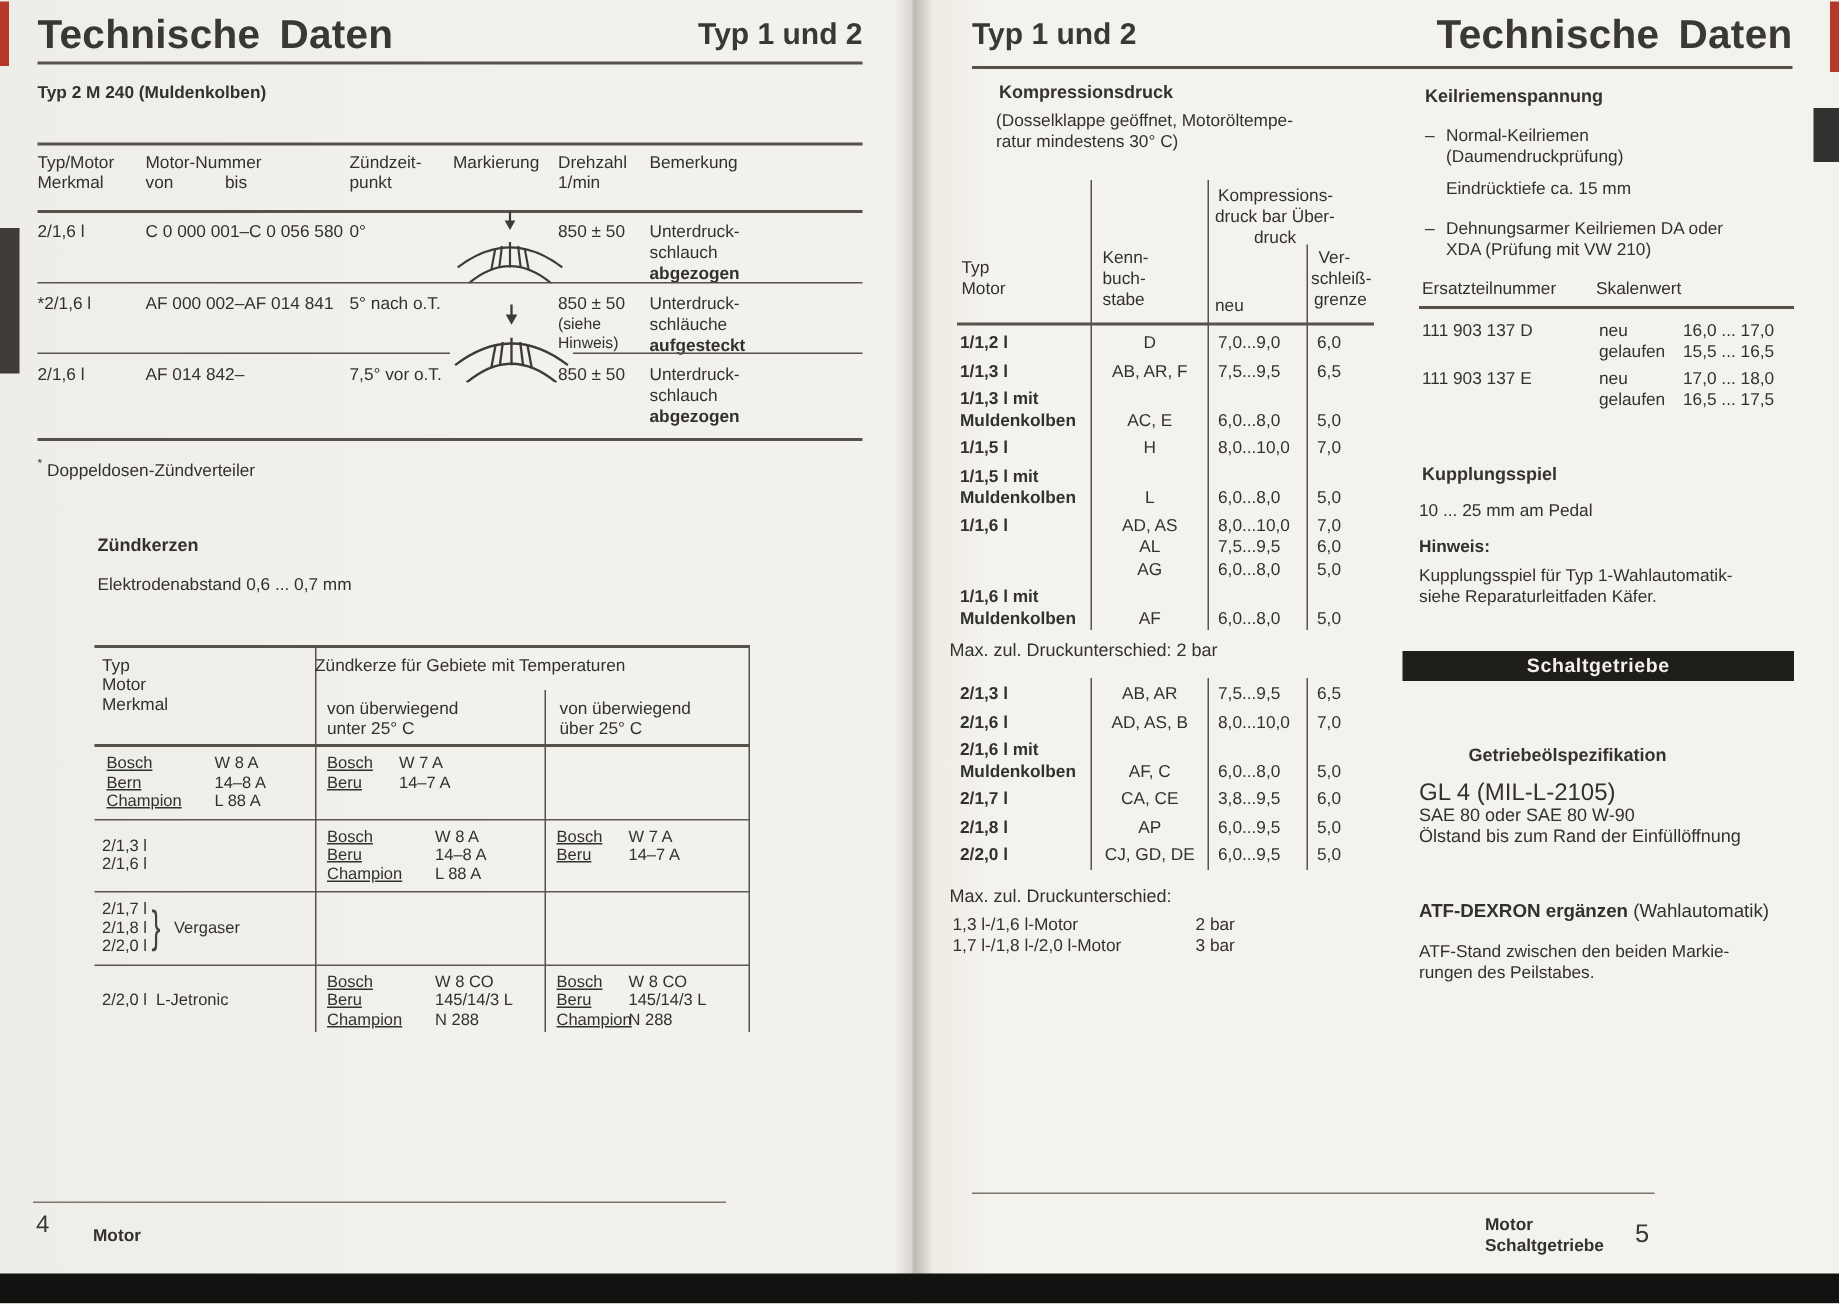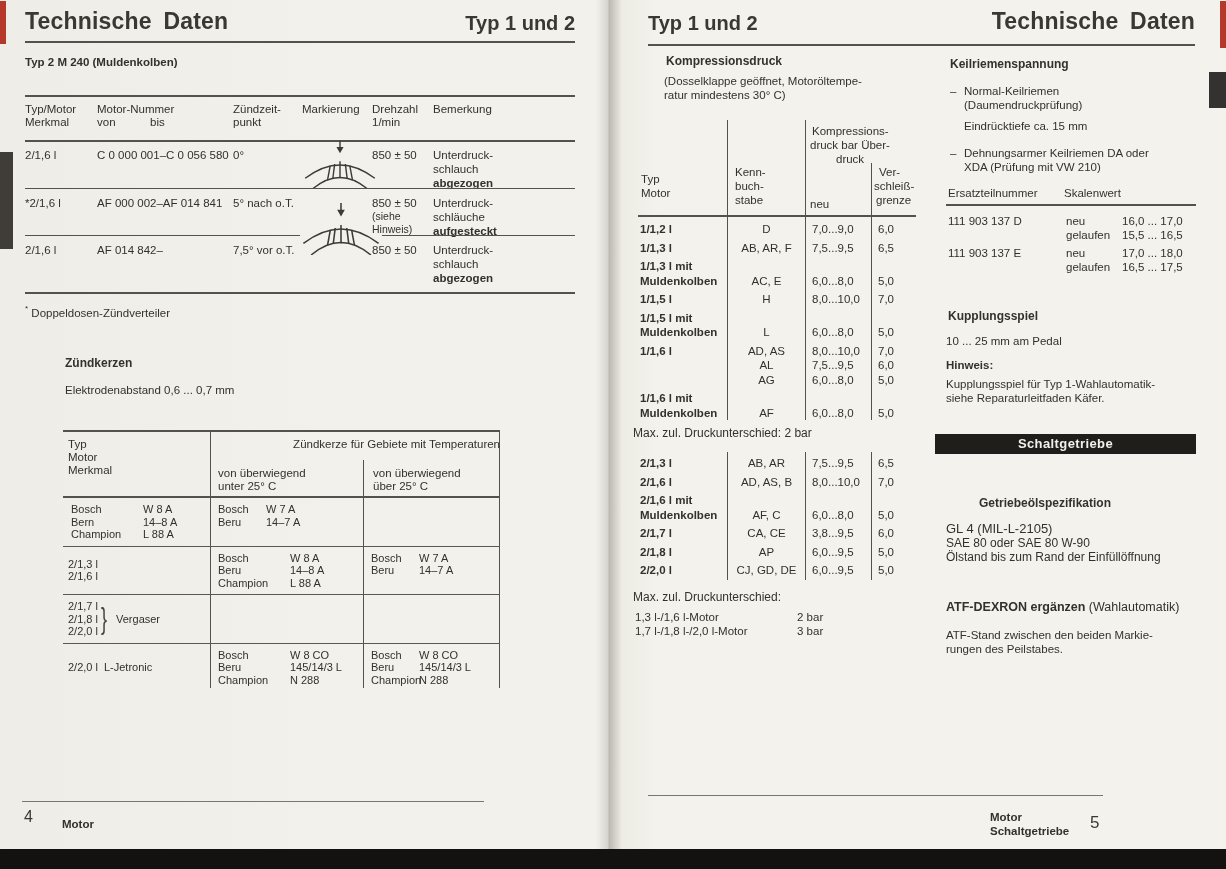--- a/index.html
+++ b/index.html
@@ -6,21 +6,21 @@
     --paper:#f2f0ea; --paper2:#f4f2ec; --ink:#33312c; --ink2:#44423d;
     --line:#55524c; --banner:#1f1e1b;
   }
   html,body{margin:0;padding:0;background:#e8e6e0;}
   #canvas{position:relative;width:1226px;height:869px;background:var(--paper);
     font-family:"Liberation Sans","DejaVu Sans",sans-serif;color:var(--ink);overflow:hidden;}
   .abs{position:absolute;}
   .t{font-size:11.5px;line-height:14px;color:var(--ink);}
   .ts{font-size:10.5px;line-height:12.5px;}
   .b{font-weight:bold;}
-  .h1{font-size:23px;font-weight:bold;color:#3a3833;letter-spacing:.2px;word-spacing:5px;}
+  .h1{font-size:27px;font-weight:bold;color:#3a3833;letter-spacing:.2px;word-spacing:5px;}
   .h1s{font-size:20px;font-weight:bold;color:#3a3833;}
   .sec{font-size:12px;font-weight:bold;color:#34322d;}
   .rule{background:var(--line);}
   .page-left{left:0;top:0;width:608px;height:869px;background:linear-gradient(90deg,#efede7,#f3f1eb 60%);}
   .page-right{left:608px;top:0;width:618px;height:869px;background:linear-gradient(90deg,#ece9e3,#f4f2ec 8%,#f4f2ec);}
   .gutter{left:596px;top:0;width:26px;height:869px;
     background:linear-gradient(90deg,rgba(0,0,0,0) 0%,rgba(90,85,78,.18) 45%,rgba(90,85,78,.32) 52%,rgba(0,0,0,0) 100%);}
   .bottombar{left:0;top:849px;width:1226px;height:20px;background:#131210;}
   .tabL{left:0;top:152px;width:13px;height:97px;background:#403d39;}
   .tabR{left:1209px;top:72px;width:17px;height:36px;background:#343230;}
@@ -36,21 +36,21 @@
   .ccell.wear{padding-left:7px;}
   .crow.typ-top .ccell.typ{align-self:start;}
   
   .srow{display:grid;grid-template-columns:147px 153px 137px;padding:5px 0;}
   .srow + .srow{border-top:1px solid #5b5852;}
   .srow .cline,.srow .pline{font-size:11px;line-height:12.5px;}
   .styp{display:flex;align-items:center;padding-left:5px;}
   .bracech{font-size:30px;font-weight:200;color:var(--ink2);transform:scaleX(.6);margin:0 1px;}
   .note{font-size:11px;margin-left:6px;}
   .plugs{padding-left:8px;}
-  .pb{display:inline-block;}
+  .pb{display:inline-block;text-decoration:underline;}
   .cold .pb{width:72px;}
   .warm .pb{width:48px;}
   .banner{background:var(--banner);color:#f3f1ea;font-weight:bold;font-size:13px;
     text-align:center;line-height:20px;letter-spacing:.4px;}
   svg .stk{stroke:#3d3b37;fill:none;stroke-width:1.6;}
 </style>
 </head>
 <body>
 
 <div id="canvas">
@@ -151,21 +151,21 @@
   <div class="abs t" style="left:65px;top:383px">Elektrodenabstand 0,6 ... 0,7 mm</div>
 
   <div class="abs" style="left:63px;top:430px;width:437px;height:258px">
     <div class="abs rule" style="left:0;top:0;width:437px;height:2px"></div>
     <div class="abs rule" style="left:147px;top:0;width:1px;height:258px"></div>
     <div class="abs rule" style="left:300px;top:30px;width:1px;height:228px"></div>
     <div class="abs rule" style="left:436px;top:0;width:1px;height:258px"></div>
     <div class="abs t" style="left:5px;top:7px">Typ</div>
     <div class="abs t" style="left:5px;top:20px">Motor</div>
     <div class="abs t" style="left:5px;top:33px">Merkmal</div>
-    <div class="abs t" style="left:147px;top:7px;width:290px;text-align:right">Zündkerze für Gebiete mit Temperaturen</div>
+    <div class="abs t" style="left:147px;top:7px;width:290px;text-align:left">Zündkerze für Gebiete mit Temperaturen</div>
     <div class="abs t" style="left:155px;top:36px">von überwiegend</div>
     <div class="abs t" style="left:155px;top:49px">unter 25° C</div>
     <div class="abs t" style="left:310px;top:36px">von überwiegend</div>
     <div class="abs t" style="left:310px;top:49px">über 25° C</div>
     <div class="abs rule" style="left:0;top:66px;width:437px;height:2px"></div>
     <div class="abs" style="left:0;top:68px;width:437px" id="spark-body">
         <div class="srow">
           <div class="scell plugs cold">
             <div class="pline"><span class="pb">Bosch</span><span class="pm">W 8 A</span></div>
             <div class="pline"><span class="pb">Bern</span><span class="pm">14–8 A</span></div>
@@ -486,21 +486,21 @@
 
   <div class="abs sec" style="left:948px;top:309px">Kupplungsspiel</div>
   <div class="abs t" style="left:946px;top:334px">10 ... 25 mm am Pedal</div>
   <div class="abs t b" style="left:946px;top:358px">Hinweis:</div>
   <div class="abs t" style="left:946px;top:377px">Kupplungsspiel für Typ 1-Wahlautomatik-</div>
   <div class="abs t" style="left:946px;top:391px">siehe Reparaturleitfaden Käfer.</div>
 
   <div class="abs banner" style="left:935px;top:434px;width:261px;height:20px">Schaltgetriebe</div>
 
   <div class="abs sec" style="left:979px;top:496px">Getriebeölspezifikation</div>
-  <div class="abs" style="left:946px;top:522px;font-size:13px;line-height:14px">GL 4 (MIL-L-2105)</div>
+  <div class="abs" style="left:946px;top:522px;font-size:16px;line-height:14px">GL 4 (MIL-L-2105)</div>
   <div class="abs" style="left:946px;top:536px;font-size:12px;line-height:14px">SAE 80 oder SAE 80 W-90</div>
   <div class="abs" style="left:946px;top:550px;font-size:12px;line-height:14px">Ölstand bis zum Rand der Einfüllöffnung</div>
   <div class="abs" style="left:946px;top:600px;font-size:12.5px">
     <span class="b">ATF-DEXRON ergänzen</span><span> (Wahlautomatik)</span>
   </div>
   <div class="abs t" style="left:946px;top:628px">ATF-Stand zwischen den beiden Markie-</div>
   <div class="abs t" style="left:946px;top:642px">rungen des Peilstabes.</div>
 
   <div class="abs rule" style="left:648px;top:795px;width:455px;height:1px;background:#7a766e"></div>
   <div class="abs t b" style="left:990px;top:810px">Motor</div>

